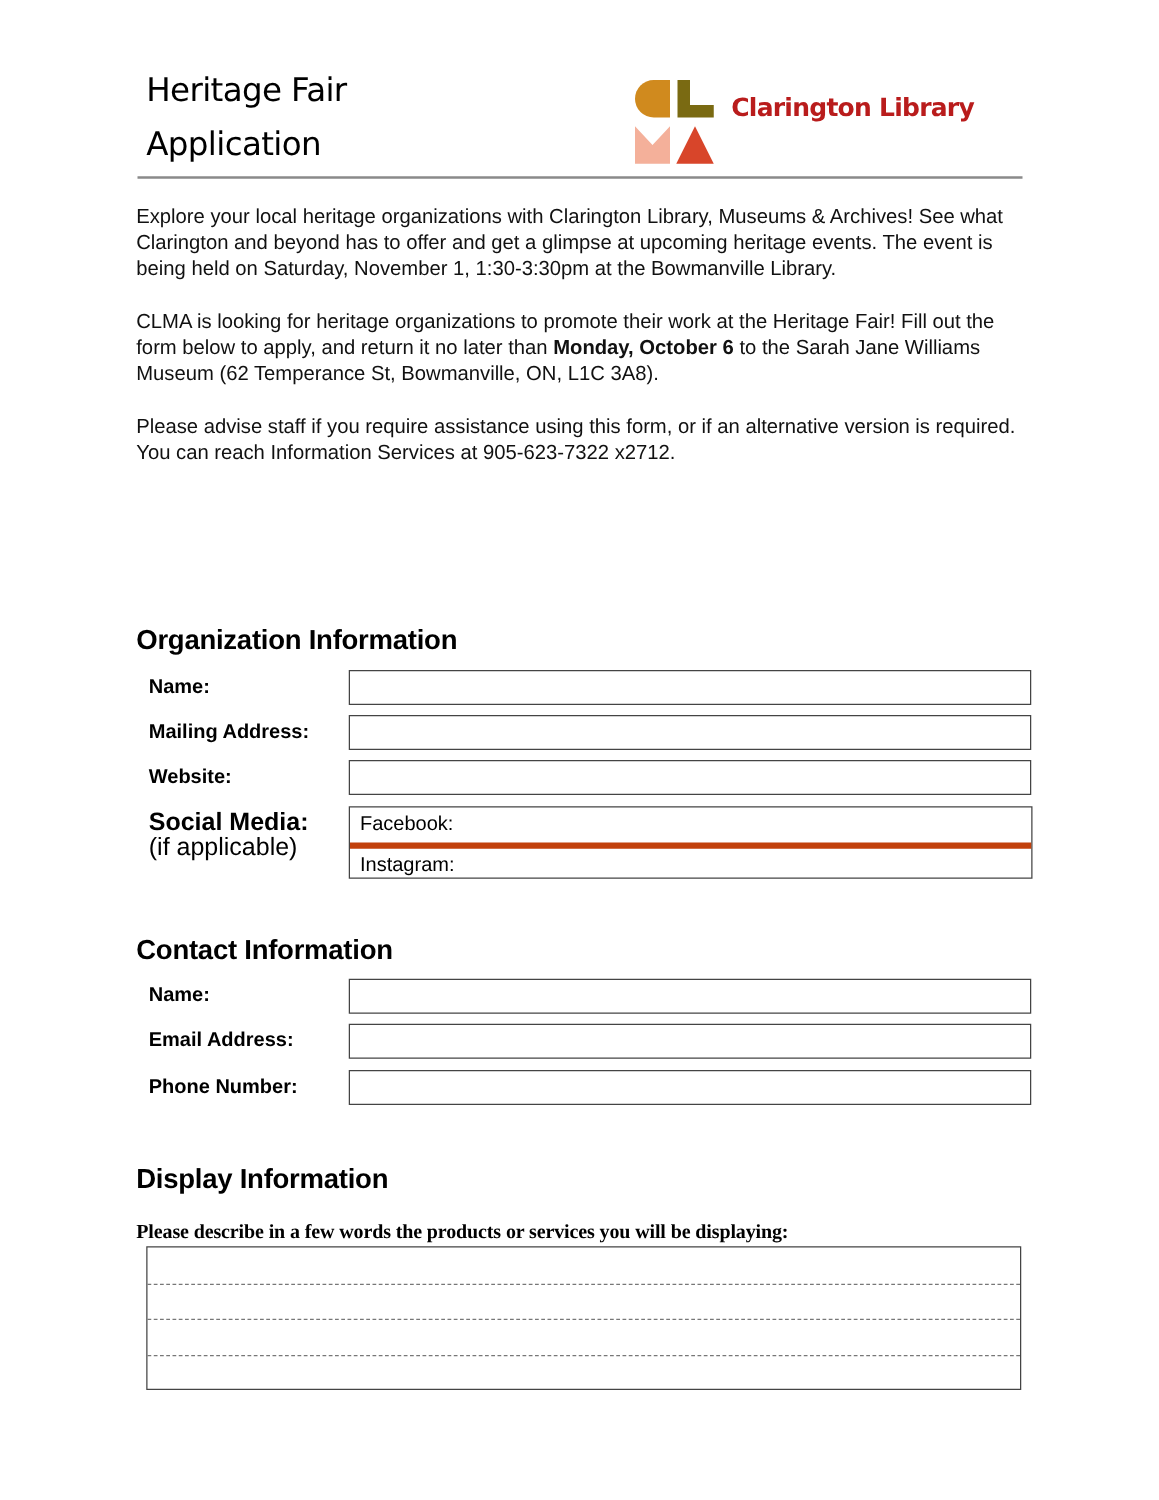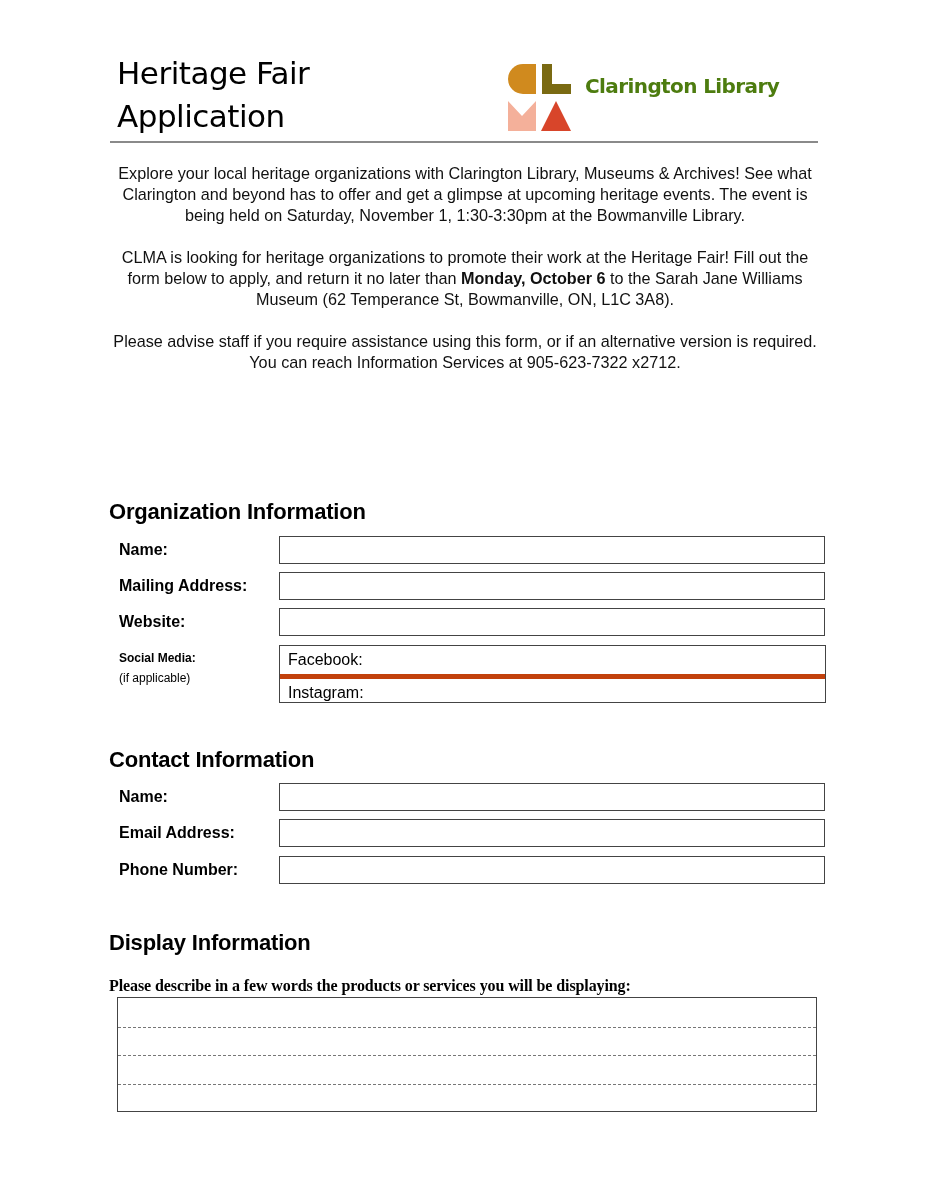--- a/index.html
+++ b/index.html
@@ -2,54 +2,54 @@
 <html><head>
   <meta charset="utf-8">
   <style>
     html, body { margin: 0; padding: 0; background: #ffffff; }
     body {
       width: 927px; height: 1200px; position: relative; overflow: hidden;
       font-family: "Liberation Sans", sans-serif; color: #000;
     }
     .title {
       position: absolute; left: 117px; top: 52px;
-      font-family: "DejaVu Sans", sans-serif; font-size: 31px; line-height: 43px;
+      font-family: "DejaVu Sans", sans-serif; font-size: 26px; line-height: 43px;
       letter-spacing: -0.5px; color: #000;
     }
     .logo { position: absolute; left: 508px; top: 64px; width: 320px; height: 70px; }
     .logo-mark { position: absolute; left: 0; top: 0; width: 64px; height: 68px; }
     .logo-text {
       position: absolute; left: 77px; top: 9px;
       font-family: "DejaVu Sans", sans-serif; font-weight: bold; font-size: 20px;
-      line-height: 26px; color: #4d7c0f; letter-spacing: -0.6px; white-space: nowrap;
+      line-height: 26px; color: #b91c1c; letter-spacing: -0.6px; white-space: nowrap;
     }
     .header-rule {
       position: absolute; left: 110px; top: 141px; width: 708px; height: 0;
       border-top: 2px solid #8a8a8a;
     }
     .intro {
       position: absolute; left: 109px; top: 163px; width: 712px;
       font-size: 16.2px; line-height: 21px; color: #111;
     }
-    .intro p { margin: 0 0 21px 0; text-align: center; }
+    .intro p { margin: 0 0 21px 0; }
     .intro a { color: #0000ee; text-decoration: underline; }
     .section-h {
       position: absolute; left: 109px;
       font-size: 22px; font-weight: bold; color: #000; letter-spacing: -0.2px;
     }
     .row { position: absolute; left: 119px; width: 708px; height: 30px; }
     .row .lbl {
       position: absolute; left: 0; top: 5px; font-weight: bold; font-size: 16px;
       white-space: nowrap;
     }
     .row .box {
       position: absolute; left: 160px; top: 0; width: 544px; height: 26px;
       border: 1.5px solid #444; background: #fff;
     }
-    .social-lbl { position: absolute; left: 119px; top: 648px; font-size: 12px; line-height: 20px; }
+    .social-lbl { position: absolute; left: 119px; top: 648px; font-size: 20px; line-height: 20px; }
     .social-lbl b { display: block; }
     .social-box {
       position: absolute; left: 279px; top: 645px; width: 545px; height: 56px;
       border: 1.5px solid #444;
     }
     .social-box .cell { height: 28px; box-sizing: border-box; padding: 5px 0 0 8px; font-size: 16px; }
     .social-box .cell + .cell { border-top: 5px solid #c2410c; }
     .prompt {
       position: absolute; left: 109px; top: 977px; font-weight: bold; font-size: 16px;
       white-space: nowrap; letter-spacing: -0.1px; font-family: Liberation Serif, serif;

